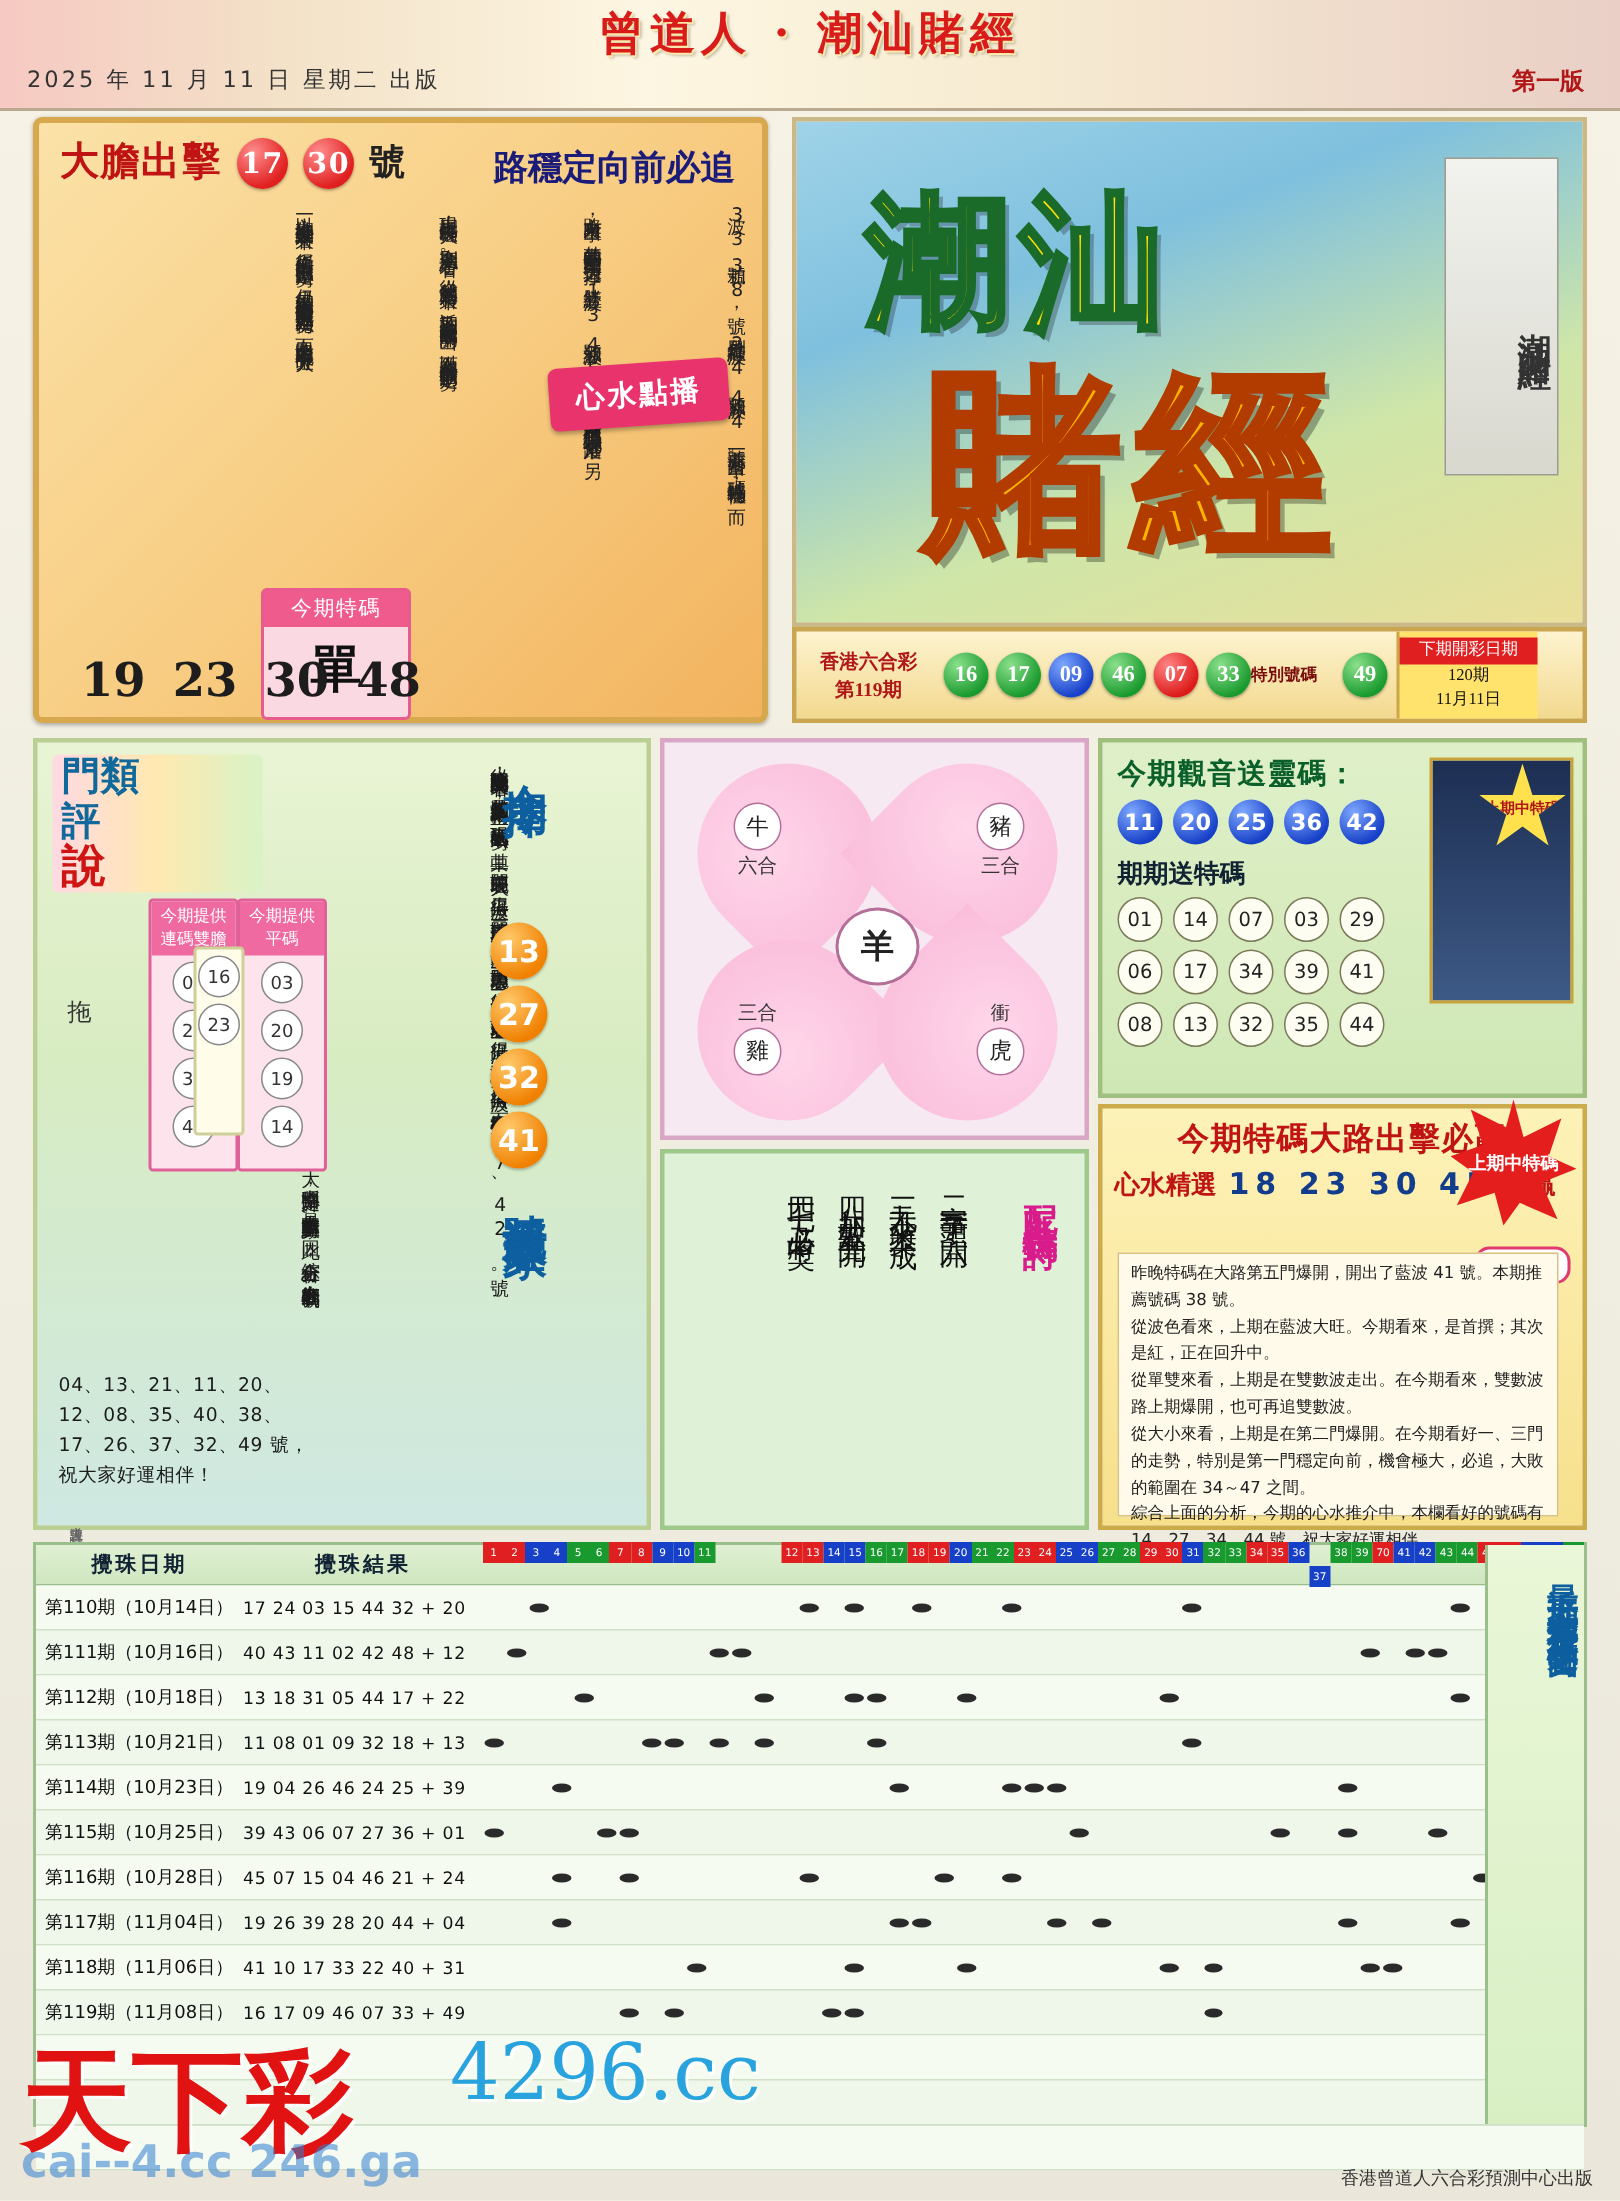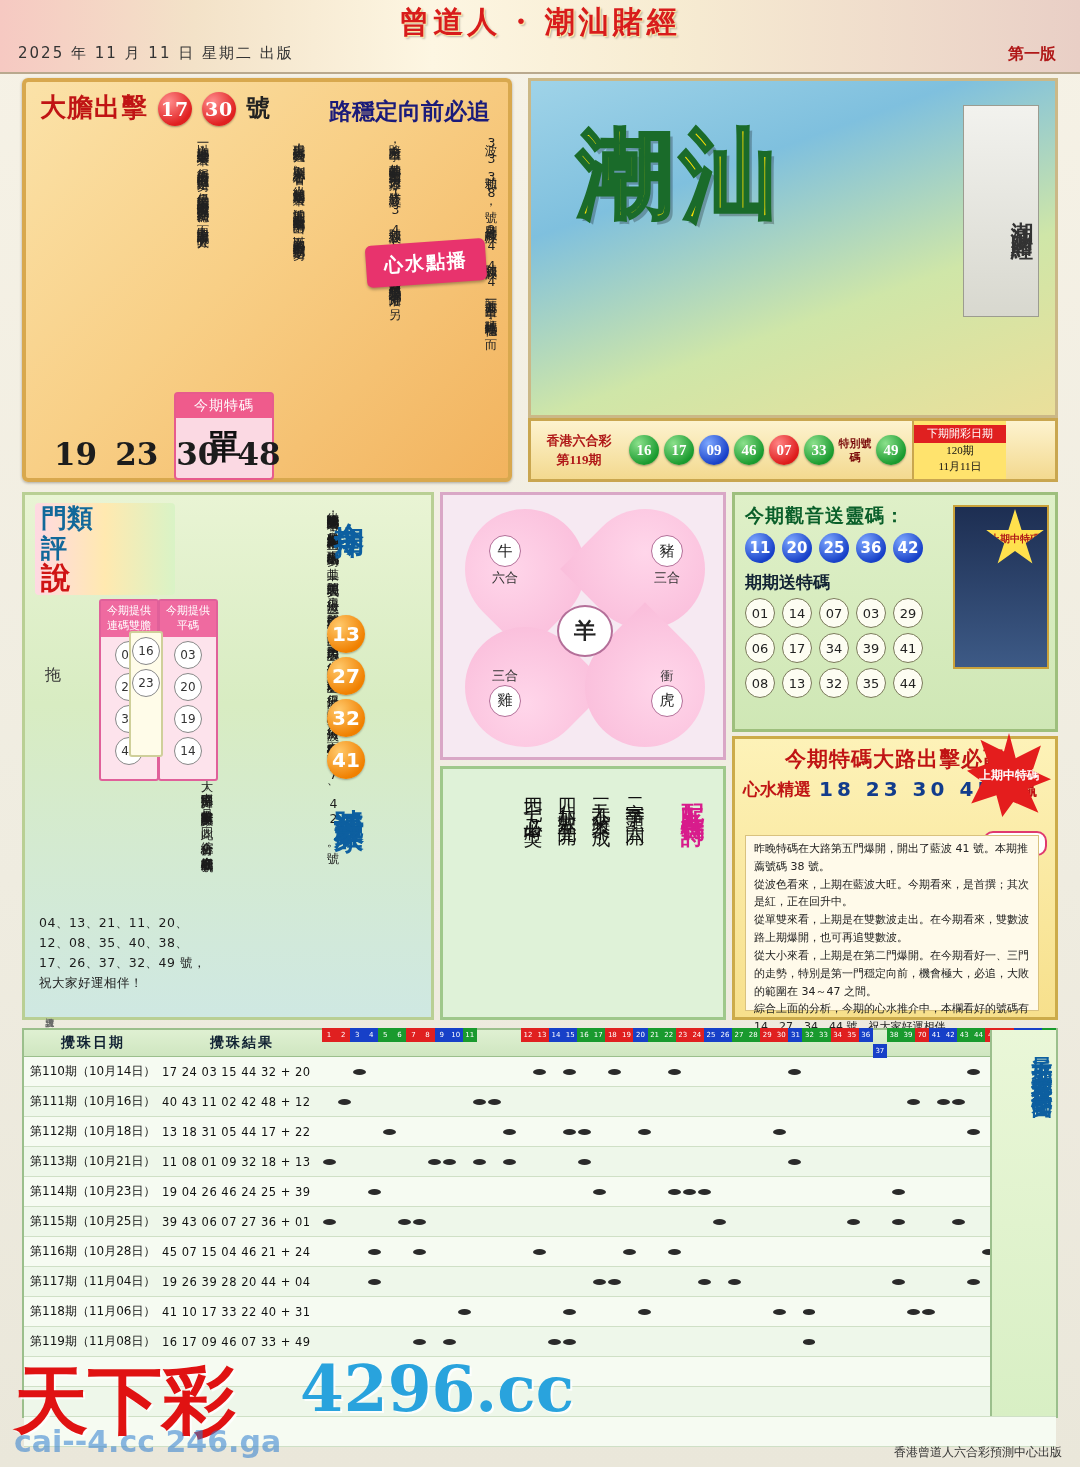--- a/index.html
+++ b/index.html
@@ -66,21 +66,21 @@
   
   #resultStrip{left:528px;top:418px;width:530px;height:64px;
      background:linear-gradient(180deg,#fdf3cf,#f3d98f);border:3px solid #c9a64f;display:flex;align-items:center;font-family:Liberation Serif, serif;}
   .rs-label{width:96px;text-align:center;font-size:13px;color:#b01818;font-weight:bold;line-height:1.5;}
   .rs-balls{display:flex;gap:5px;align-items:center;padding-left:2px;}
   .lb{width:30px;height:30px;border-radius:50%;color:#fff;font-size:15px;font-weight:bold;
       display:flex;align-items:center;justify-content:center;box-shadow:0 1px 2px rgba(0,0,0,.35);}
   .lb.r{background:radial-gradient(circle at 32% 28%,#ff8484,#dd1a1a 72%);}
   .lb.b{background:radial-gradient(circle at 32% 28%,#7ea8ff,#1740c8 72%);}
   .lb.g{background:radial-gradient(circle at 32% 28%,#8be08b,#199a2e 72%);}
-  .rs-sp{font-size:11px;color:#7a0b0b;font-weight:bold;line-height:1.3;text-align:center;width:42px;}
+  .rs-sp{font-size:11px;color:#7a0b0b;font-weight:bold;line-height:1.3;text-align:left;width:61px;}
   .rs-next{width:92px;font-size:11px;color:#111;text-align:center;line-height:1.45;
      background:#ffe36d;height:100%;display:flex;flex-direction:column;justify-content:center;border-left:2px solid #c9a64f;}
   .rs-next .t{background:#e02020;color:#fff;font-size:11px;padding:1px 0;}
   
   #panelC{left:22px;top:492px;width:412px;height:528px;
      background:linear-gradient(180deg,#e9f4d4 0%,#d8ecc2 40%,#cfe8e2 100%);
      border:3px solid #b9cf94;}
   #panelC .mlabel{position:absolute;left:10px;top:8px;width:140px;height:92px;
      background:linear-gradient(90deg,#ffd9e2,#ffe9b0,#d9f3c6);border-radius:4px;}
   #panelC .mlabel span{display:block;font-size:26px;font-weight:bold;color:#11689a;
@@ -160,21 +160,21 @@
   .dots i{flex:1;height:6px;border-radius:50%;background:#2a2a2a;margin:0 1px;font-style:normal;}
   .dots i.empty{background:transparent;}
   .sidevert{position:absolute;right:0;top:0;width:66px;height:100%;
      background:linear-gradient(180deg,#eaf7d8,#d8efc4);border-left:2px solid #9bbf8c;
      writing-mode:vertical-rl;text-orientation:upright;font-size:21px;font-weight:bold;color:#0d5fa0;
      letter-spacing:3px;padding:10px 0 0 8px;box-sizing:border-box;
      font-family:"DejaVu Serif","Liberation Serif",serif;}
   
   .wm{position:absolute;left:14px;top:1352px;font-size:74px;font-weight:bold;color:#e01212;
      font-family:"DejaVu Serif","Liberation Serif",serif;text-shadow:2px 2px 0 rgba(255,255,255,.8);}
-  .wm2{position:absolute;left:300px;top:1352px;font-size:63px;font-weight:bold;color:#29a3dd;
+  .wm2{position:absolute;left:300px;top:1352px;font-size:52px;font-weight:normal;color:#29a3dd;
      font-family:"DejaVu Serif","Liberation Serif",serif;text-shadow:2px 2px 0 rgba(255,255,255,.8);}
   .wm3{position:absolute;left:14px;top:1424px;font-size:30px;font-weight:bold;color:#2f7fd0;opacity:.55;}
   .footer{position:absolute;right:18px;bottom:6px;font-size:12px;color:#333;}
 </style>
 </head>
 <body>
 
 <div class="page">
 
   <div class="masthead">
@@ -209,20 +209,21 @@
     <div class="numrow" style="left:28px;bottom:6px;">
       <span>19</span>
       <span>23</span>
       <span>30</span>
       <span>48</span>
     </div>
   </div>
 
   <div class="box" id="panelB">
     <div class="bigtitle">潮汕</div>
+    <div class="bigtitle2">賭經</div>
     <div class="sidebook">潮汕賭經</div>
   </div>
 
   <div class="box" id="resultStrip">
     <div class="rs-label">
       <div>香港六合彩</div>
       <div>第119期</div>
     </div>
     <div class="rs-balls">
       <div class="lb g">16</div>

